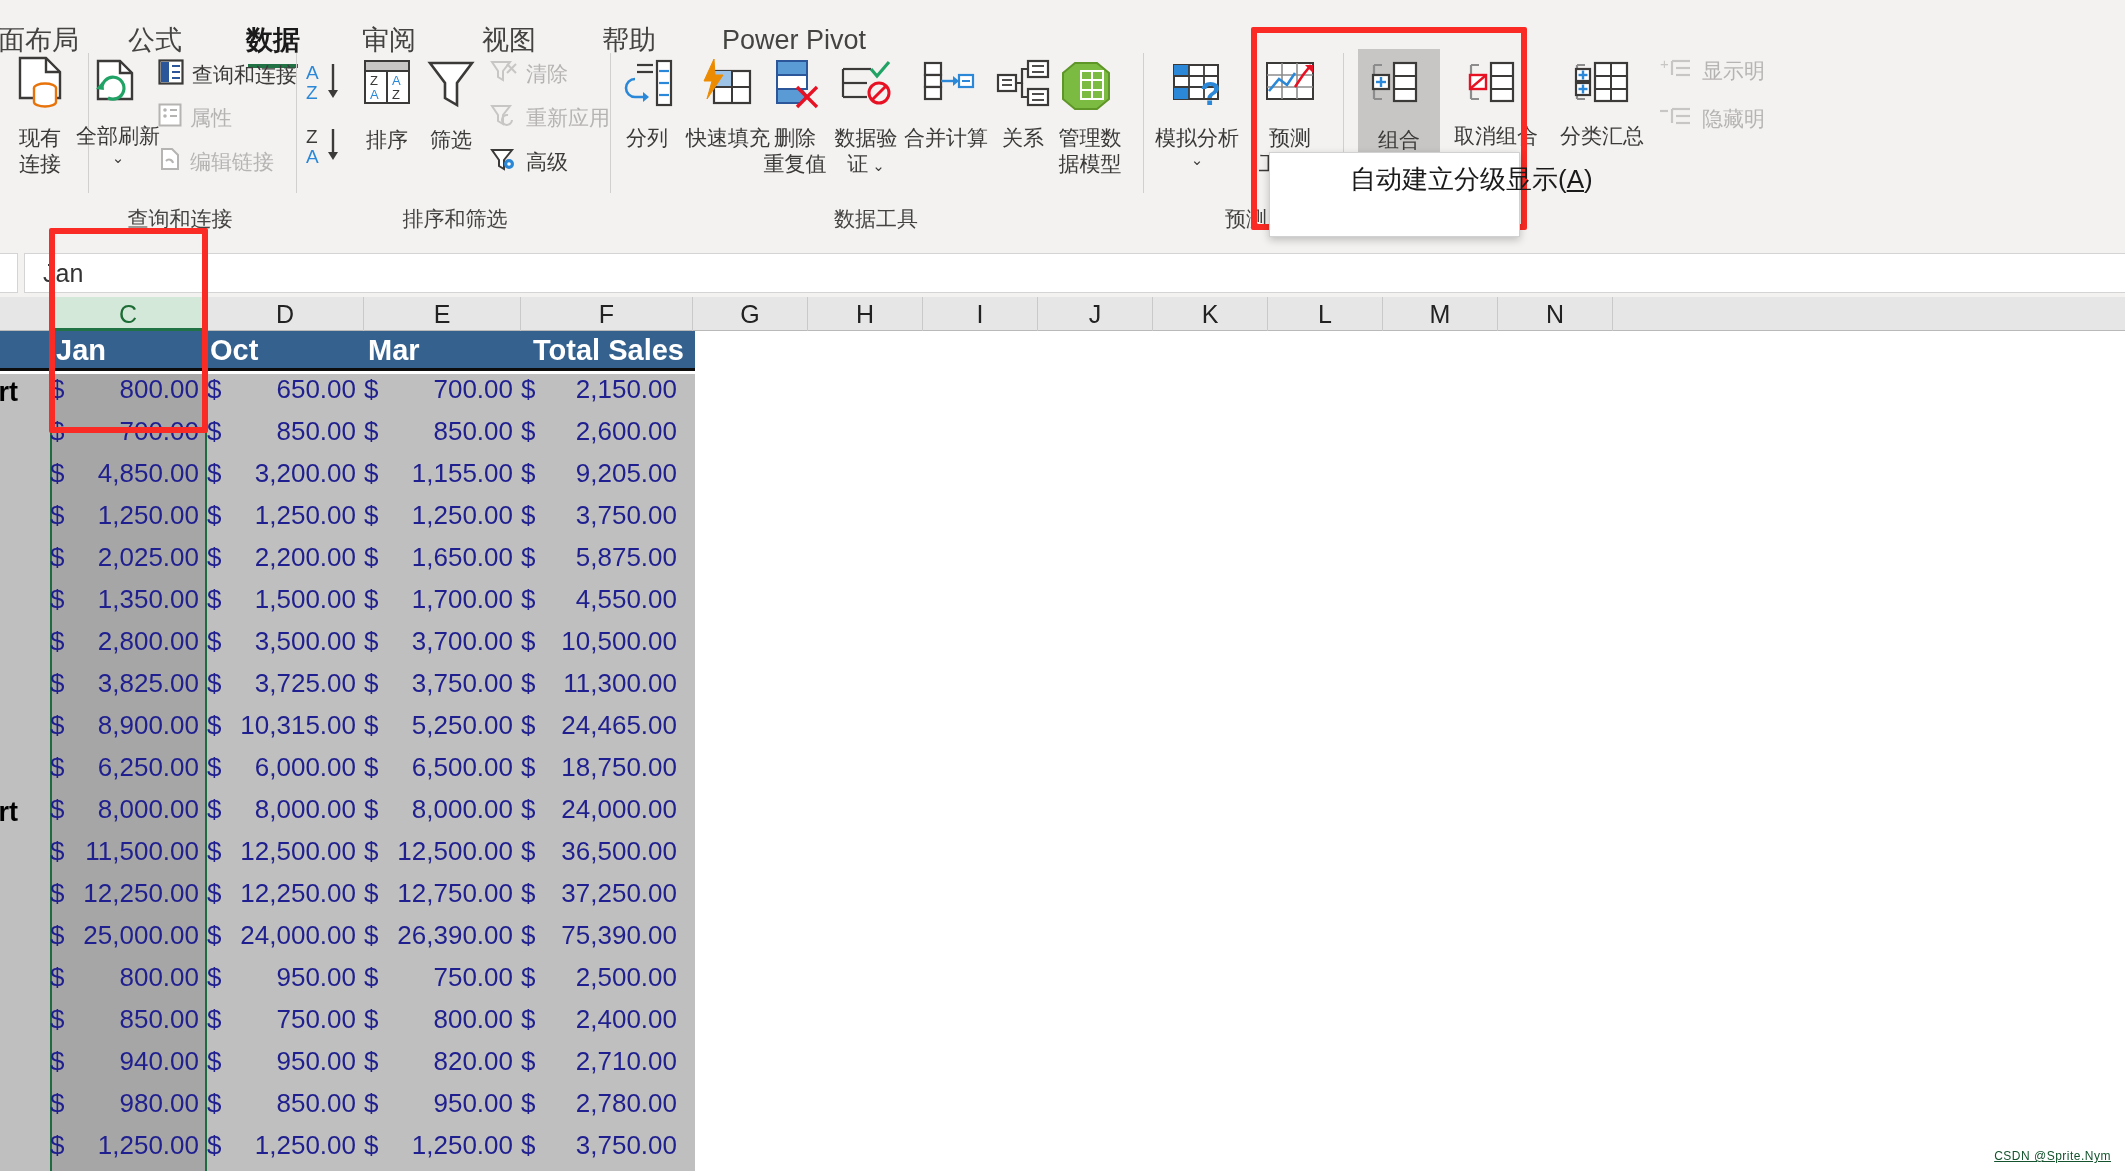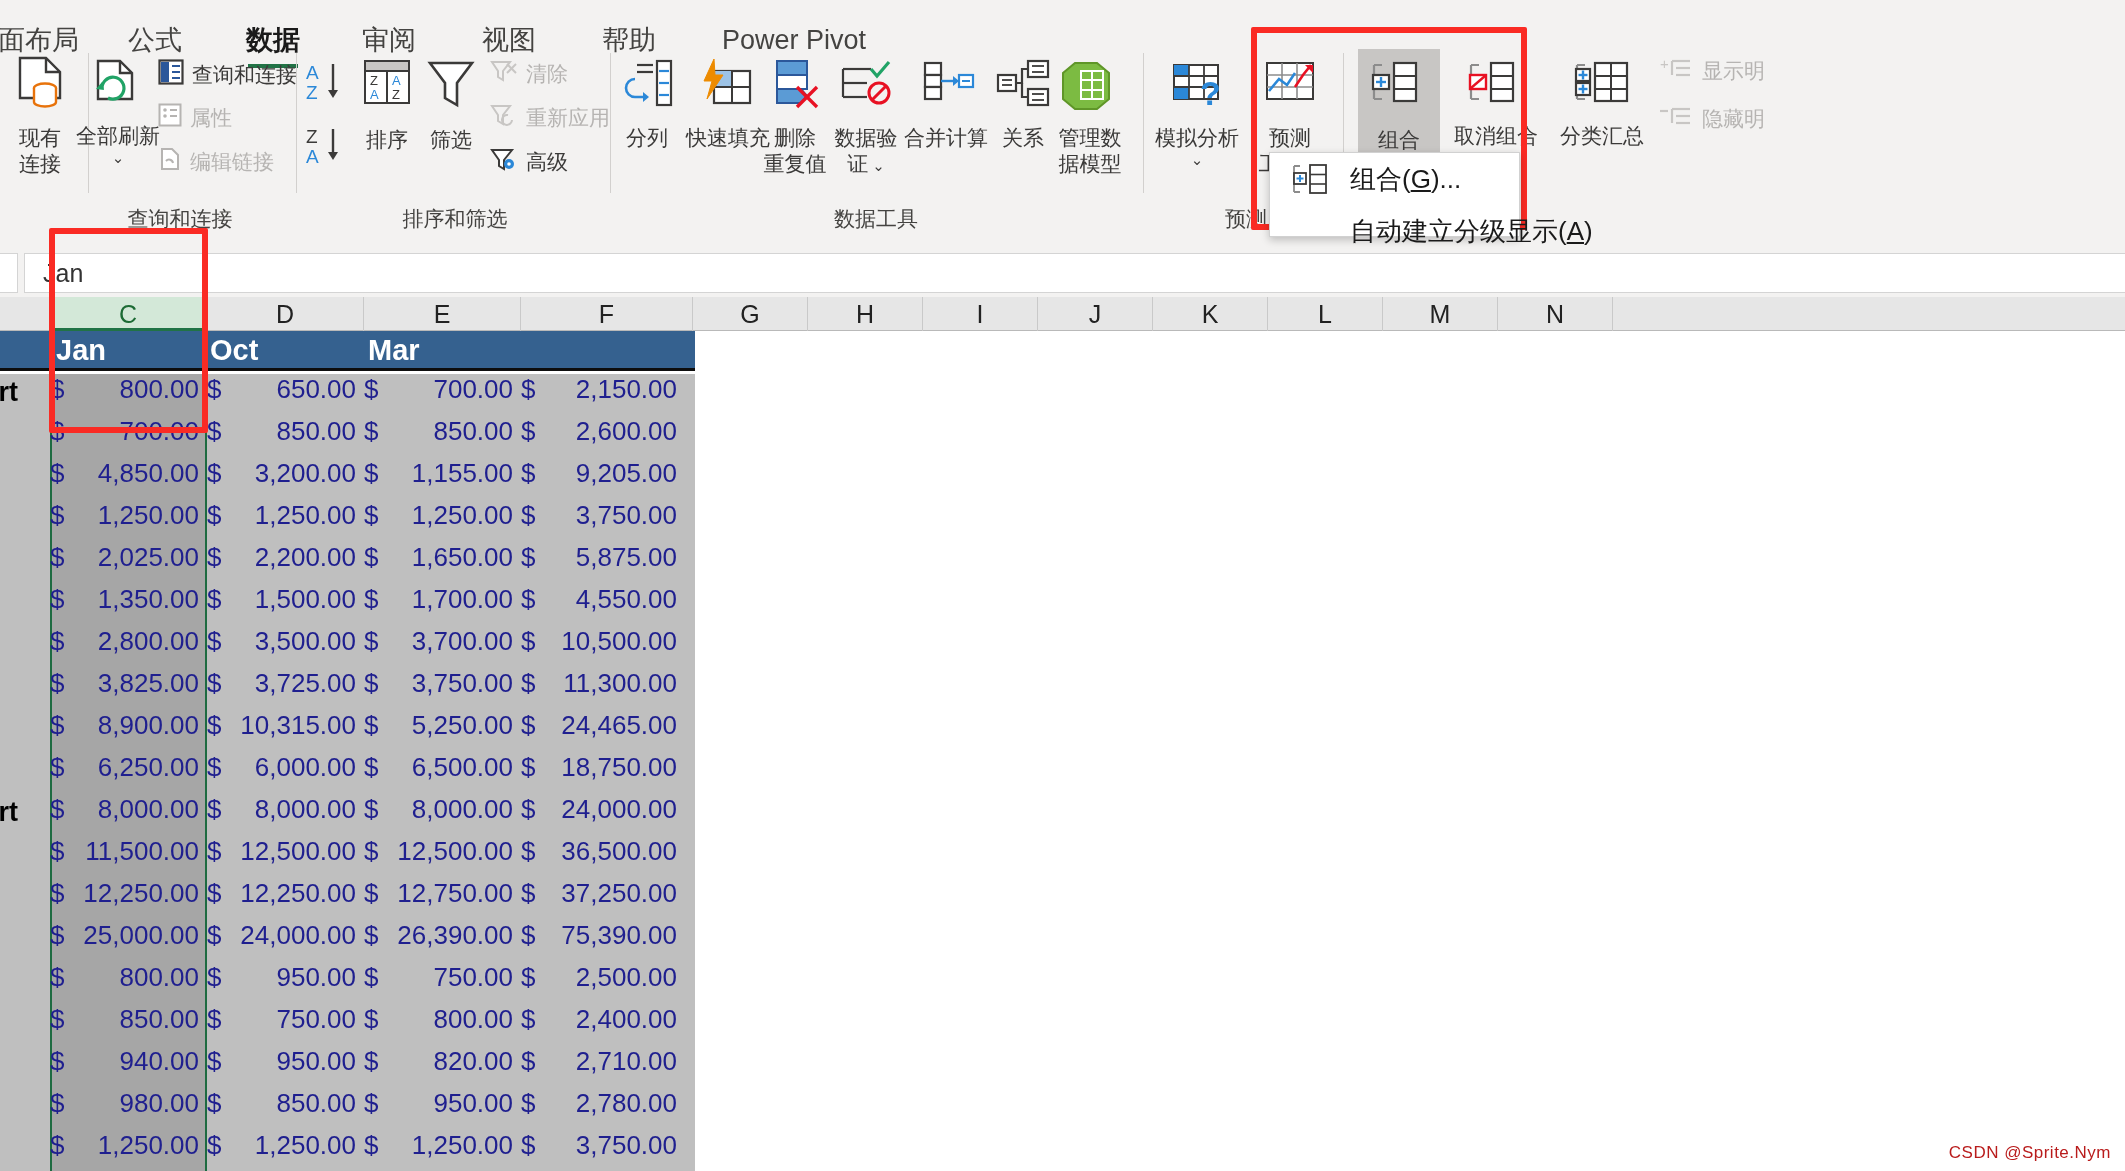--- a/index.html
+++ b/index.html
@@ -72,22 +72,22 @@
   .selcol  { position:absolute; background:#a6a6a6; border-left:2px solid #1e6b41;
              border-right:2px solid #1e6b41; }
   .rowcells { position:absolute; left:0; width:700px; }
   .row { position:absolute; left:0; width:700px; height:30px; }
   .cell { position:absolute; top:0; height:30px; line-height:30px; font-size:26px;
           color:#1f1f8f; }
   .cell .cur { position:absolute; left:0; }
   .cell .num { position:absolute; right:8px; }
   .blabel { position:absolute; font-size:27px; font-weight:bold; color:#000; line-height:30px; }
 
-  .watermark { position:absolute; right:14px; bottom:8px; font-size:17px; color:#b91c1c;
-               letter-spacing:.5px; }
+  .watermark { position:absolute; right:14px; bottom:8px; font-size:12px; color:#14532d;
+               letter-spacing:.5px;text-decoration:underline; }
 </style>
 </head>
 <body>
 
 <div id="app">
 
   <div class="ribbon">
 
     <div class="tabbar">
       <div class="tab" style="left:-14px">面布局</div>
@@ -499,20 +499,21 @@
       <div class="ch" style="left:1383px; width:115px;">M</div>
       <div class="ch" style="left:1498px; width:115px;">N</div>
     </div>
 
     <div class="sheet">
 
       <div class="hdrrow" style="top:0; width:695px;">
         <div class="hcell" style="left:56px;  width:140px; text-align:left;">Jan</div>
         <div class="hcell" style="left:210px; width:140px; text-align:left;">Oct</div>
         <div class="hcell" style="left:368px; width:140px; text-align:left;">Mar</div>
+        <div class="hcell r" style="left:430px; width:254px;">Total Sales</div>
       </div>
 
       <div class="datazone" style="top:43px; width:695px; height:797px;"></div>
 
       <div class="selcol" style="left:50px; top:43px; width:157px; height:797px;"></div>
 
       <div class="rowcells" id="rowcells" style="top:43px;">
           <div class="row" style="top: 0px;">
             <div class="cell" style="left: 50px; width: 157px;">
               <span class="cur">$</span>
@@ -861,32 +862,18 @@
       <div class="blabel" style="left:-18px; top:466px;">ort</div>
     </div>
 
     <div class="watermark">CSDN @Sprite.Nym</div>
   </div>
 
   <div class="redbox" style="left:1251px; top:27px; width:276px; height:203px;"></div>
   <div class="redbox" style="left:49px; top:228px; width:159px; height:205px;"></div>
 
   <div class="dropdown" style="left:1269px; top:152px; width:251px; height:85px;">
-    <div class="ditem">
-      <span class="dic">
-        <svg width="38" height="32" viewBox="0 0 38 32">
-          <path d="M2 3 h6 M2 3 v26 M2 29 h6" fill="none" stroke="#8c8c8c" stroke-width="1.8"></path>
-          <rect x="2" y="10" width="12" height="11" fill="#fff" stroke="#3b3a39" stroke-width="1.8"></rect>
-          <line x1="4.5" y1="15.5" x2="11.5" y2="15.5" stroke="#2b88d8" stroke-width="2"></line>
-          <line x1="8" y1="12" x2="8" y2="19" stroke="#2b88d8" stroke-width="2"></line>
-          <rect x="18" y="2" width="16" height="28" fill="#fff" stroke="#3b3a39" stroke-width="1.8"></rect>
-          <line x1="18" y1="11.5" x2="34" y2="11.5" stroke="#3b3a39" stroke-width="1.6"></line>
-          <line x1="18" y1="21" x2="34" y2="21" stroke="#3b3a39" stroke-width="1.6"></line>
-        </svg>
-      </span>
-      <span><span>组合(</span><u>G</u><span>)...</span></span>
-    </div>
     <div class="ditem" style="padding-left:80px;">
       <span><span>自动建立分级显示(</span><u>A</u><span>)</span></span>
     </div>
   </div>
 
 </div>
 
 </body></html>

